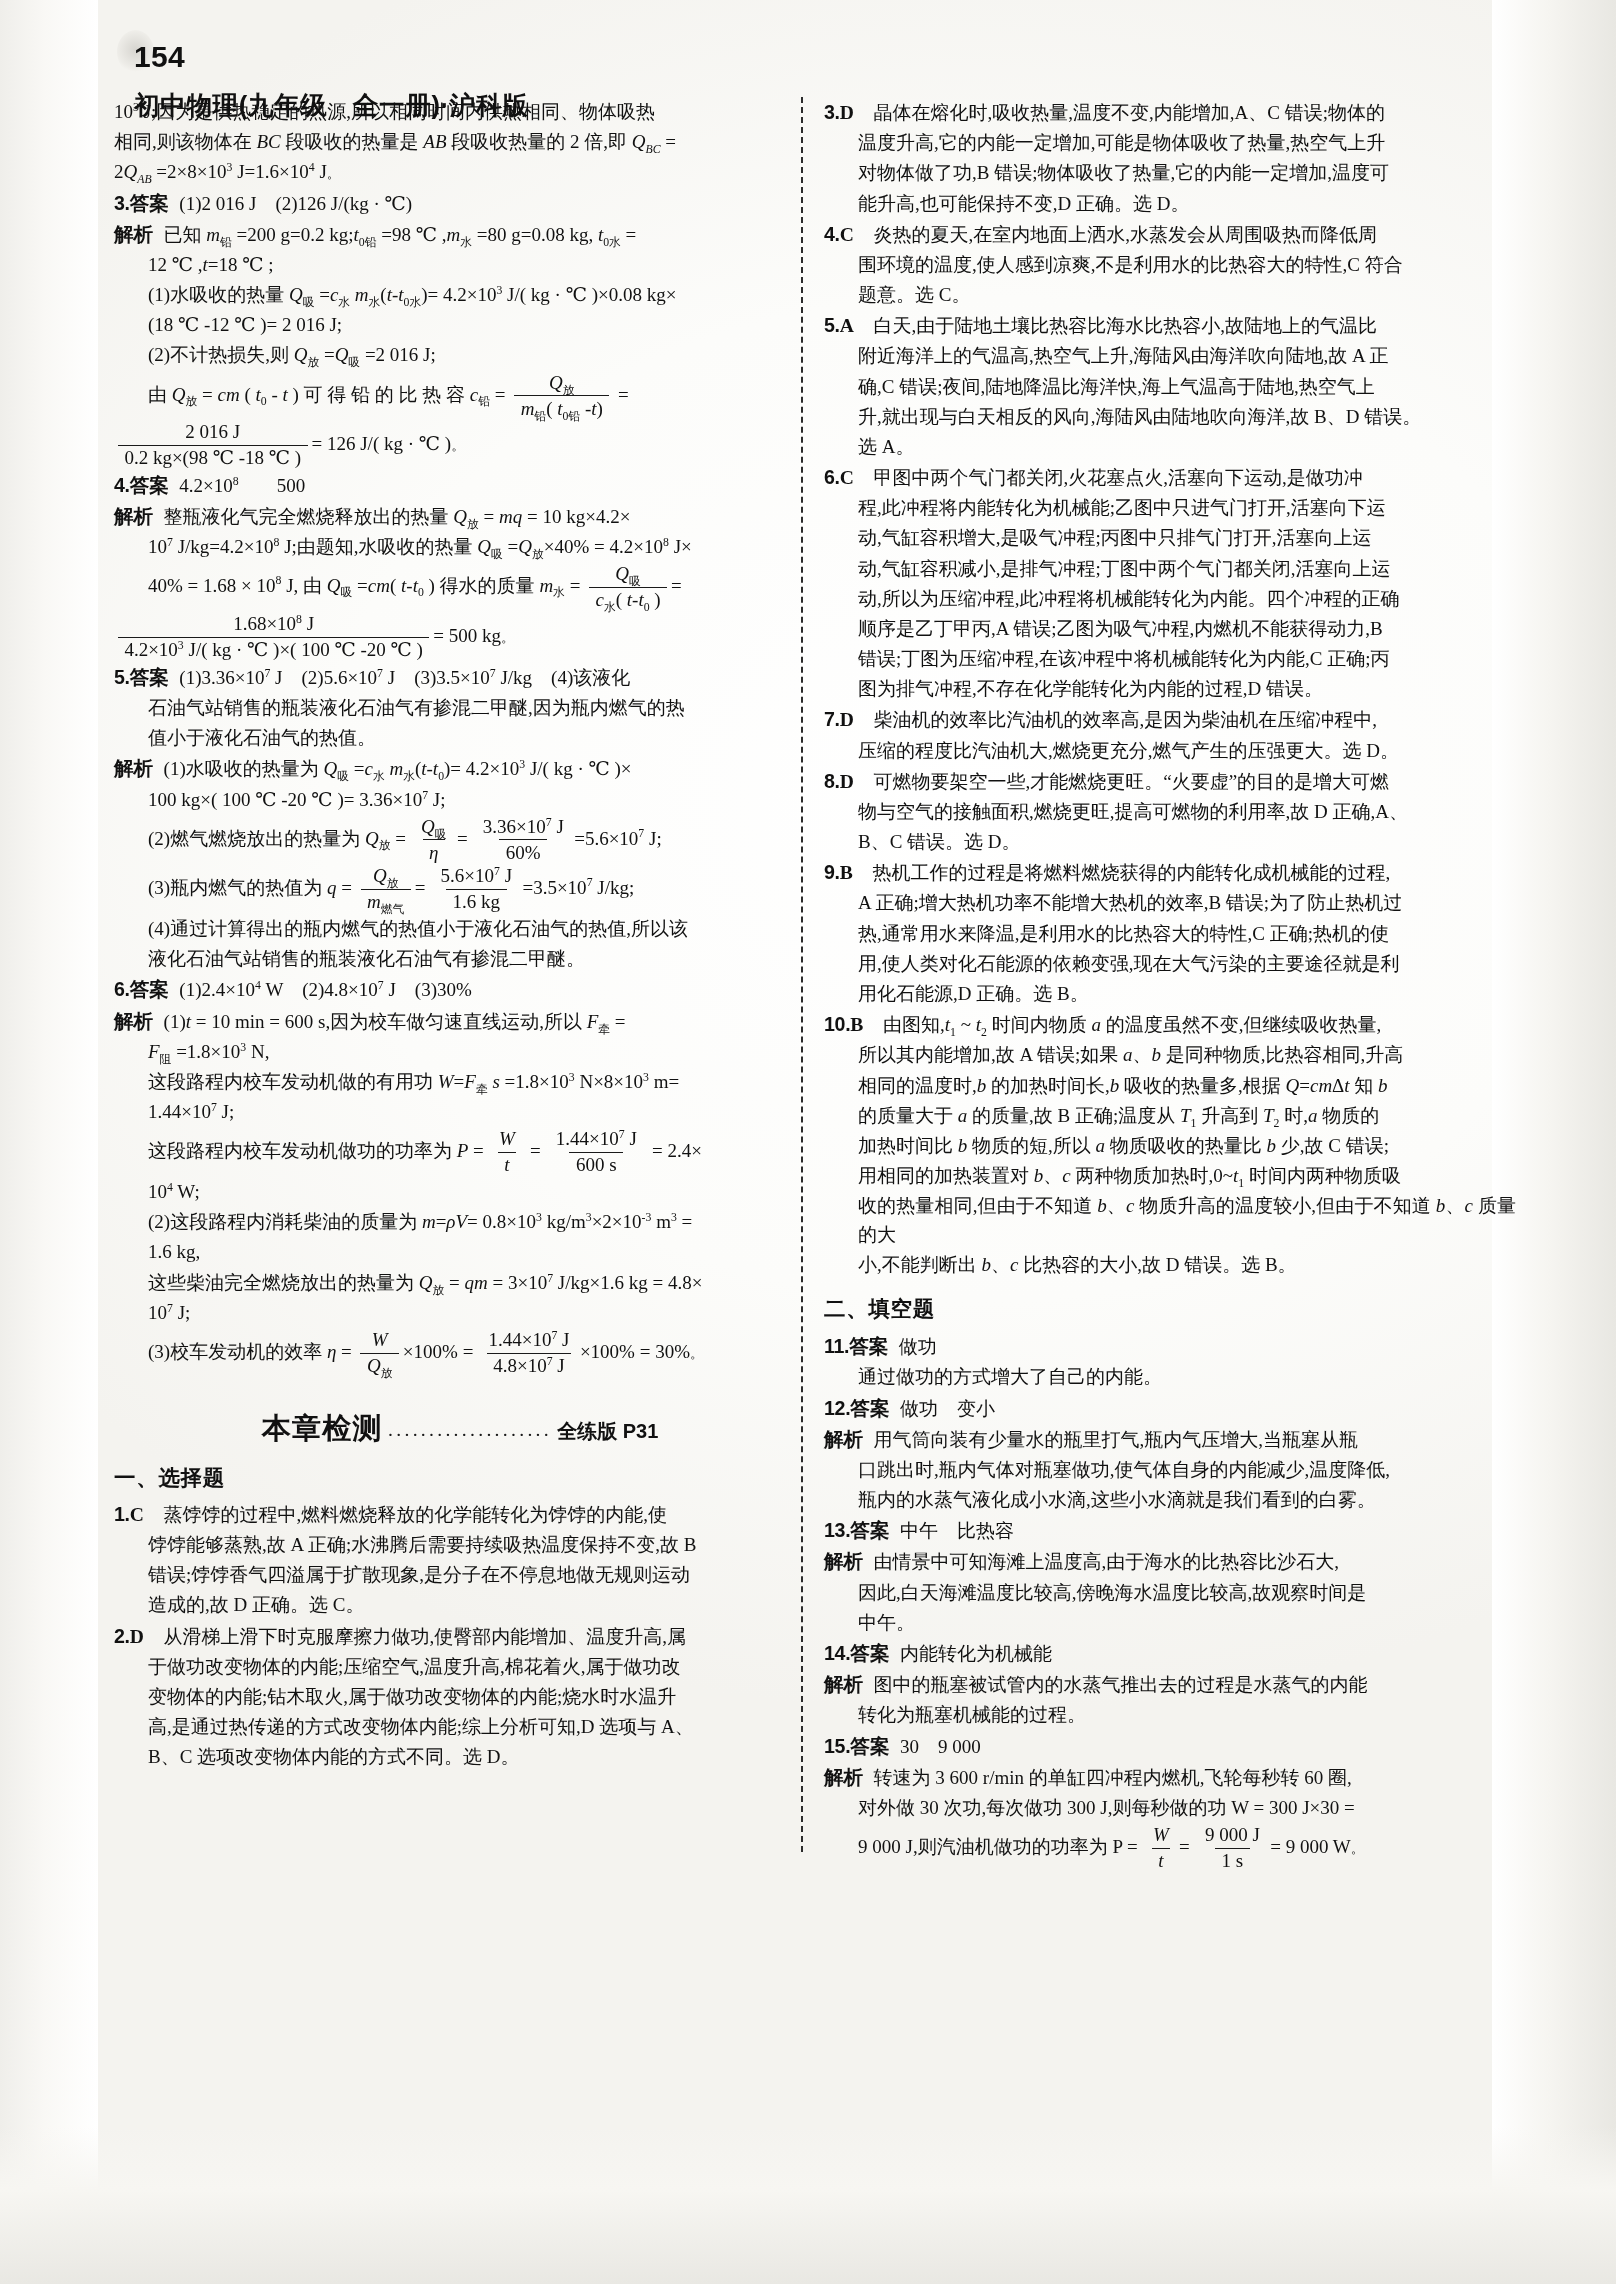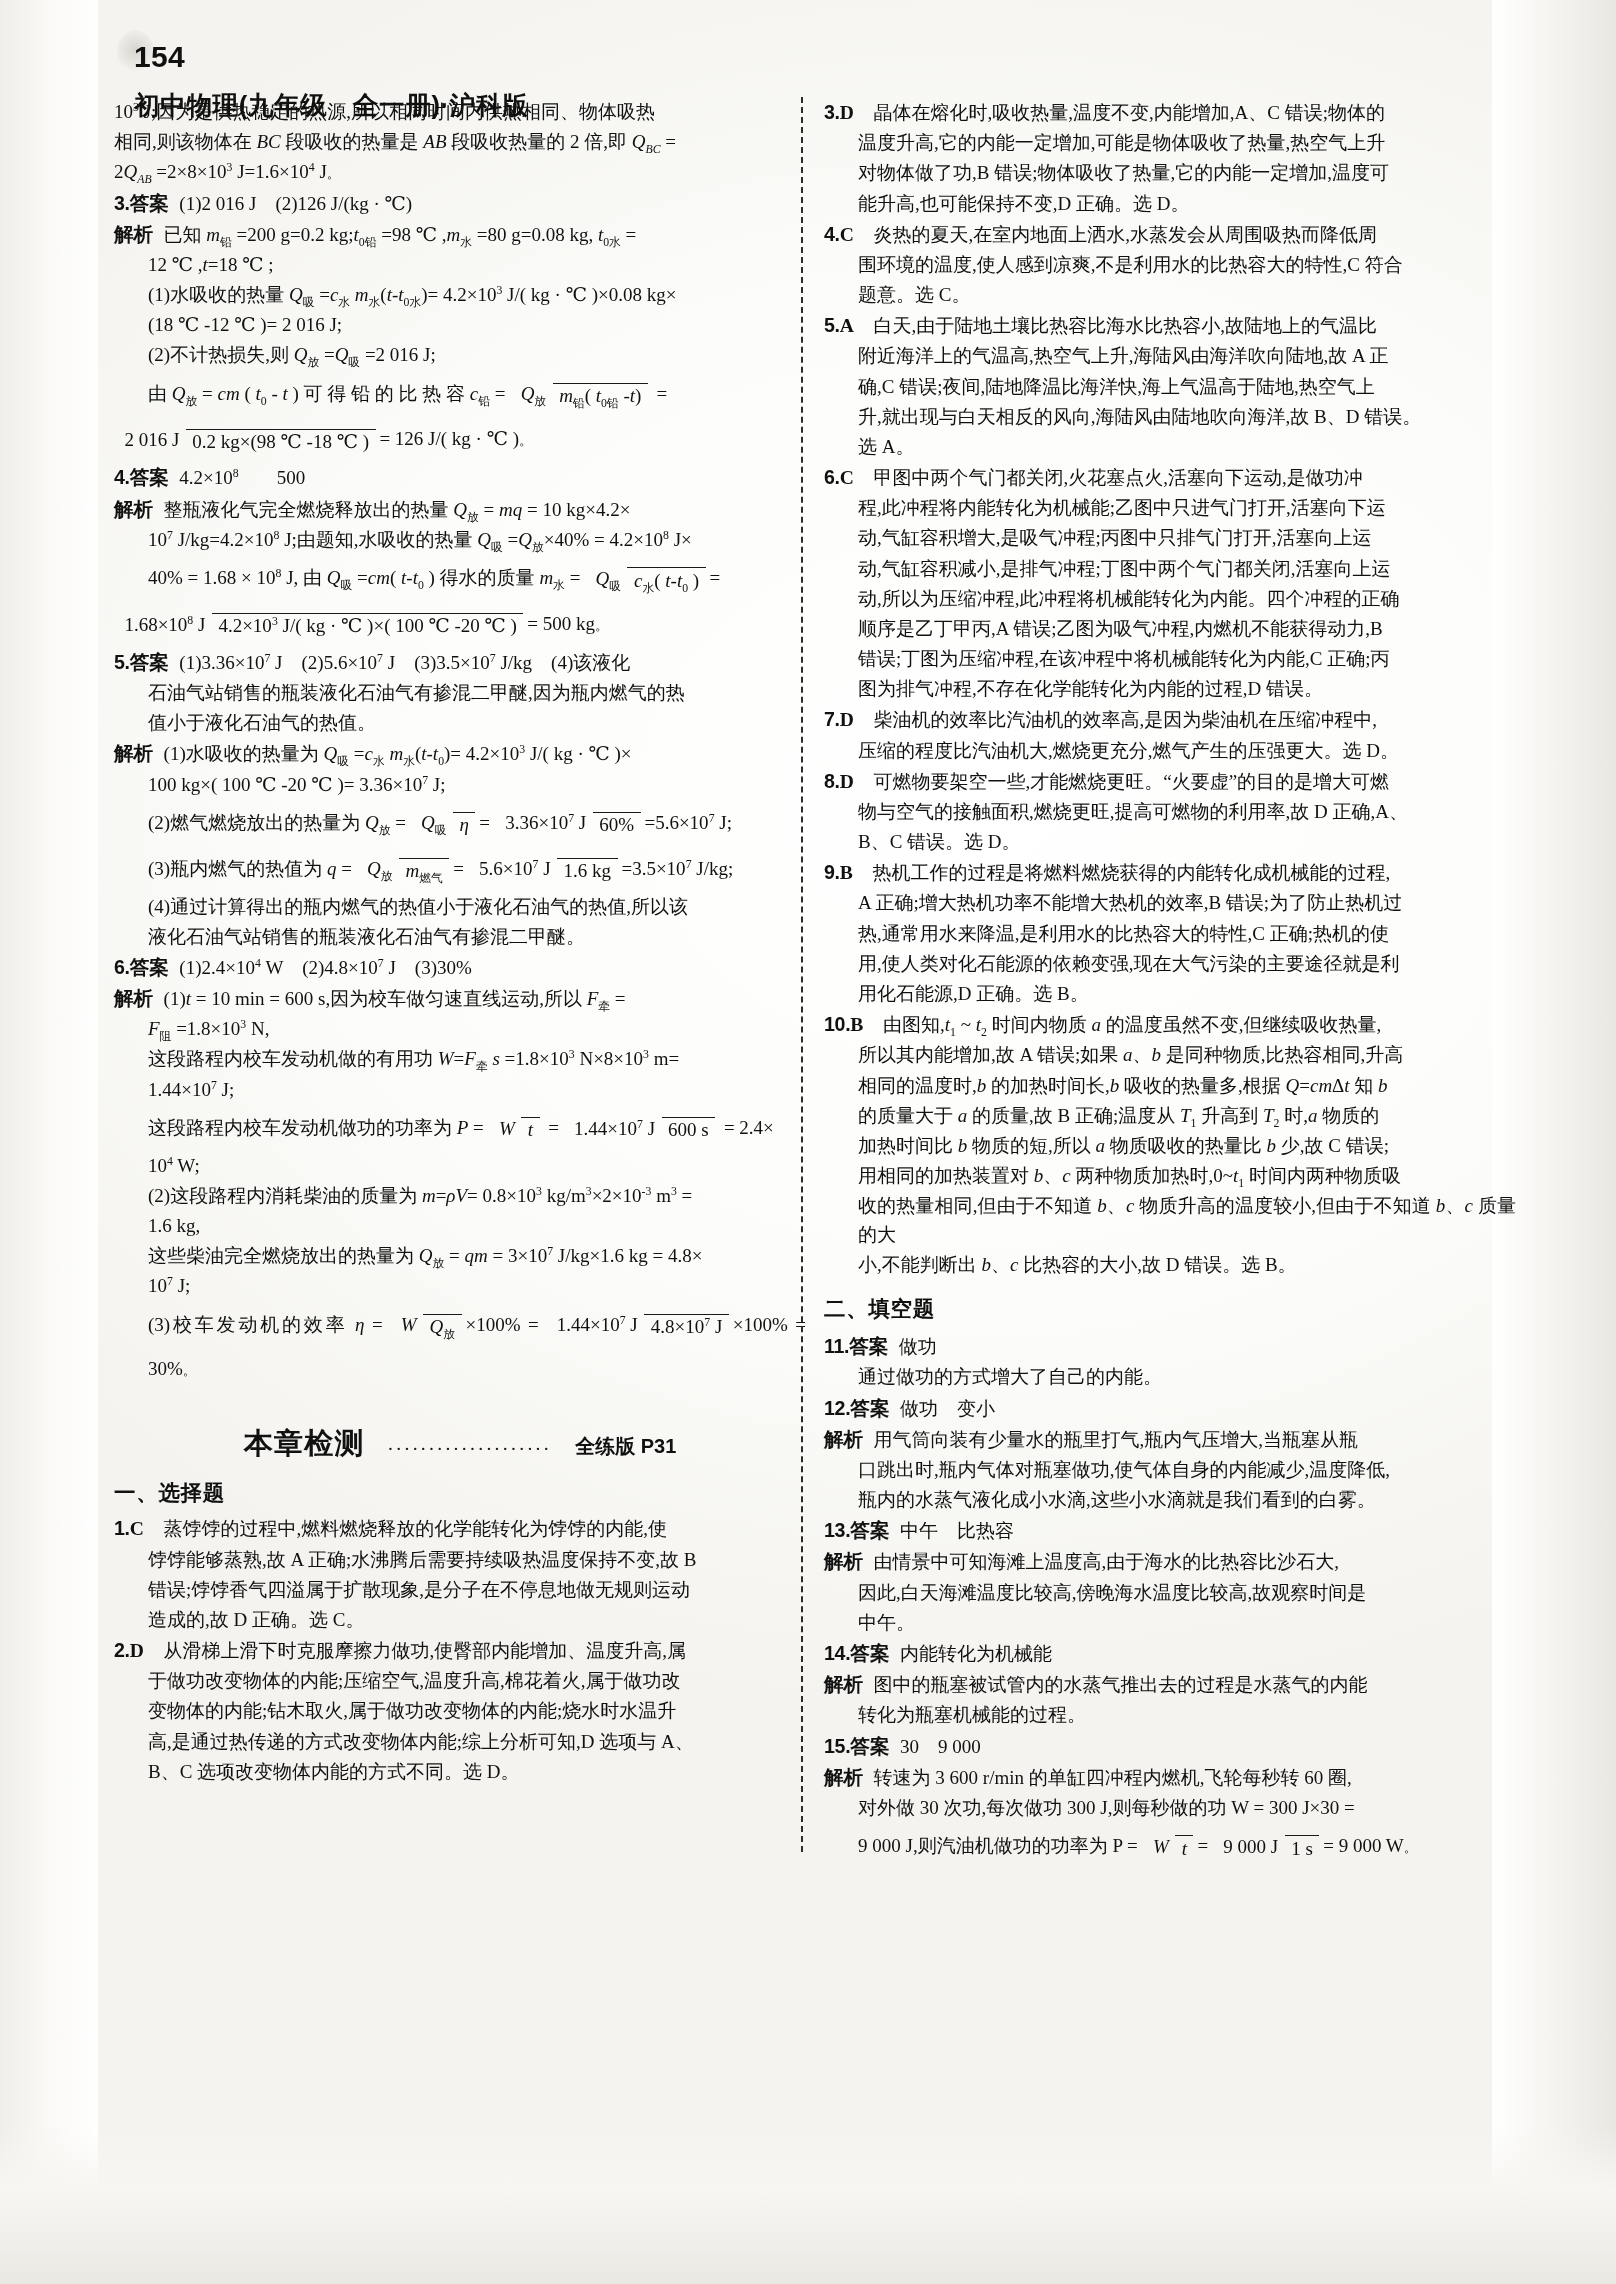--- a/index.html
+++ b/index.html
@@ -143,39 +143,40 @@
     font-weight: 700;
     font-size: 19.6px;
   }
   .gap { display: inline-block; width: 19.6px; }
 
   i, .it { font-style: italic; }
   sup { font-size: 0.62em; vertical-align: super; line-height: 0; }
   sub { font-size: 0.62em; vertical-align: sub; line-height: 0; }
   .frac-blk {
     display: inline-flex;
+    flex-direction: column;
     align-items: center;
     vertical-align: middle;
     margin: 0 3.9px;
     line-height: 1.18;
   }
   .frac-blk .num { padding: 0 6.5px 1.3px 6.5px; }
   .frac-blk .den {
     padding: 1.3px 6.5px 0 6.5px;
     border-top: 1.6px solid #1a1a1a;
   }
   .tallline { line-height: 2.35; }
 
   
   .chapter-test {
     margin: 29px 0 7.8px 0;
     display: flex;
     align-items: baseline;
     justify-content: center;
-    gap: 18px;
+    gap: 0;
   }
   .ct-title {
     font-family: "Liberation Sans", sans-serif;
     font-weight: 700;
     font-size: 29px;
     letter-spacing: 1.3px;
   }
   .ct-dots {
     flex: 0 0 auto;
     letter-spacing: 3.3px;

